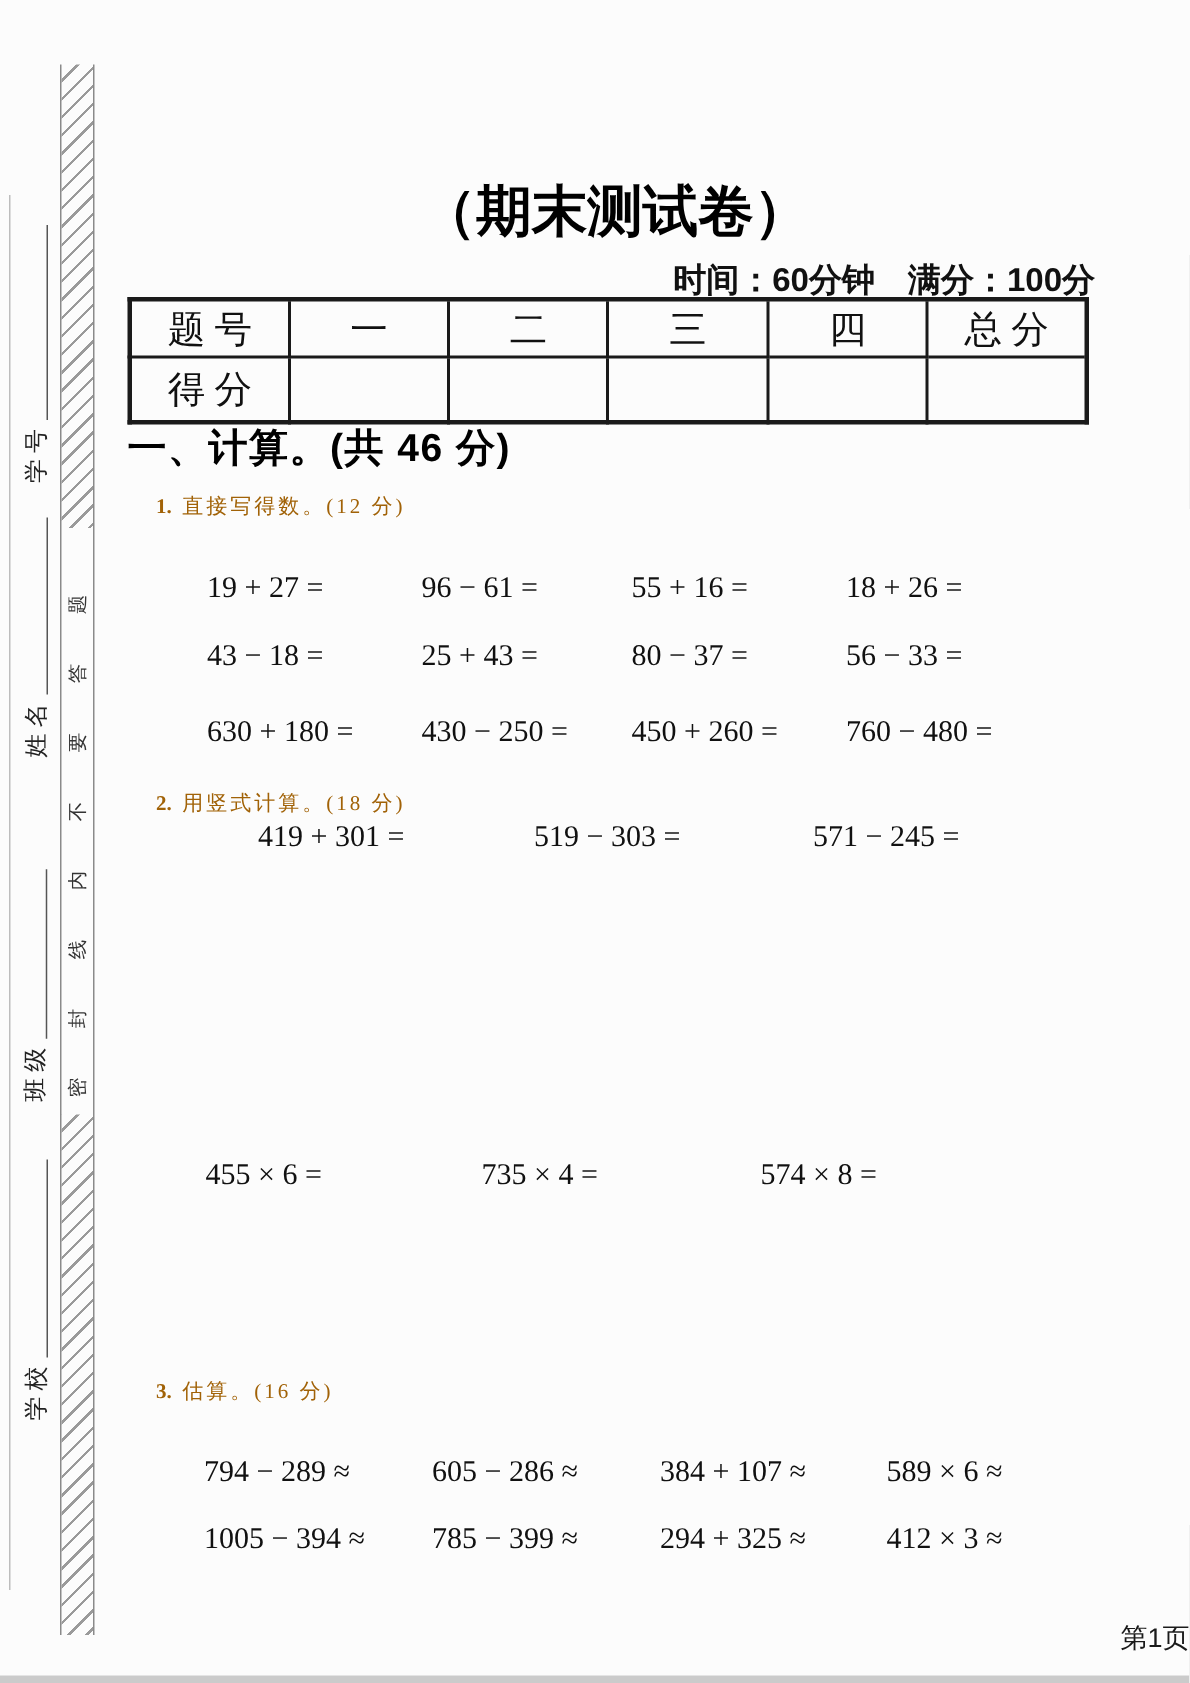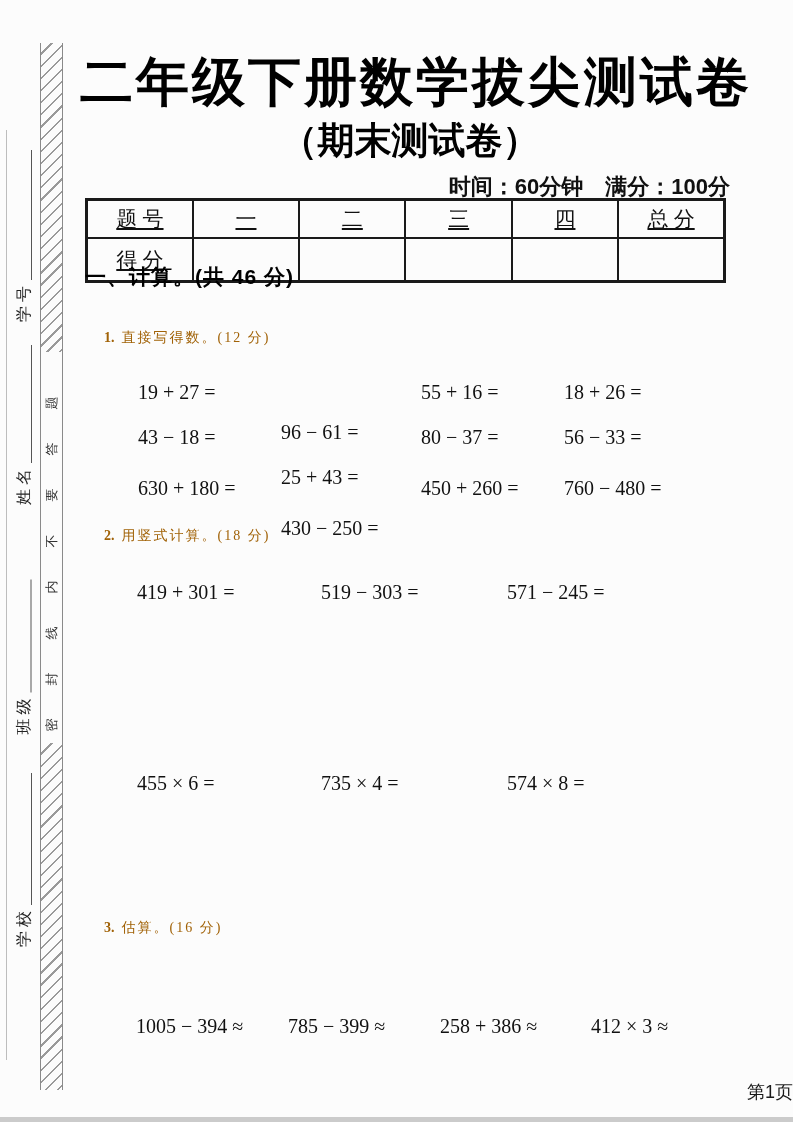--- a/index.html
+++ b/index.html
@@ -60,48 +60,48 @@
   .meta{
     position:absolute; left:380px; top:172px; width:350px; text-align:right;
     font-size:22px; font-weight:700; color:#111;
     font-family:"Liberation Sans","DejaVu Sans",sans-serif;
   }
 
   
   .score-table{
     position:absolute; left:85px; top:198px; width:641px;
     border-collapse:collapse; table-layout:fixed;
-    font-size:21px; color:#111;text-decoration:underline;
+    font-size:25px; color:#111;
   }
   .score-table td{
     border:2px solid #1a1a1a; text-align:center; vertical-align:middle;
     padding:0;
   }
   .score-table{border:3px solid #1a1a1a;}
   .score-table tr.hdr td{height:36px;}
   .score-table tr.scr td{height:41px;}
 
   
   .main-heading{
-    position:absolute; left:85px; top:263px; font-size:21px; font-weight:800;
+    position:absolute; left:85px; top:281px; font-size:26px; font-weight:800;
     color:#000; font-family:"Liberation Sans","DejaVu Sans",sans-serif; letter-spacing:1px;
   }
   .subq{
     position:absolute; left:104px; font-size:14px; color:#a16207; letter-spacing:2px;
   }
   .subq b{letter-spacing:0; margin-right:7px;}
   .q1t{top:329px;} .q2t{top:527px;} .q3t{top:919px;}
 
   
   .eqrow{position:absolute; left:0; width:735px; height:28px; font-size:20px; line-height:28px; color:#111;}
   .eq{position:absolute; white-space:nowrap;}
   .r11{top:378px;} .r12{top:423px;} .r13{top:474px;}
-  .r21{top:578px;} .r22{top:769px;}
+  .r21{top:544px;margin-left:35px;} .r22{top:769px;}
   .r31{top:967px;} .r32{top:1012px;}
-  .a1{left:138px;} .a2{left:281px;margin-top:40px;} .a3{left:421px;} .a4{left:564px;}
+  .a1{left:138px;} .a2{left:281px;} .a3{left:421px;} .a4{left:564px;}
   .b1{left:137px;} .b2{left:321px;} .b3{left:507px;}
   .c1{left:136px;} .c2{left:288px;} .c3{left:440px;} .c4{left:591px;}
 
   .footer{
     position:absolute; left:0; top:1080px; width:100%; text-align:right;
     font-size:18px; color:#1a1a1a;
     font-family:"Liberation Sans","DejaVu Sans",sans-serif;
   }
 </style>
 </head>
@@ -129,21 +129,20 @@
   </div>
   <div class="sfield f-banji">
     <span>班级</span>
       <span class="fline"></span>
   </div>
   <div class="sfield f-xuexiao">
     <span>学校</span>
       <span class="fline"></span>
   </div>
 
-  <h1 class="title">二年级下册数学拔尖测试卷</h1>
   <h2 class="subtitle">（期末测试卷）</h2>
   <div class="meta">时间：60分钟　满分：100分</div>
 
   <table class="score-table">
     <tbody>
       <tr class="hdr">
         <td>题 号</td>
         <td>一</td>
         <td>二</td>
         <td>三</td>
@@ -195,23 +194,29 @@
   </div>
   <div class="eqrow r22">
     <span class="eq b1">455 × 6 =</span>
     <span class="eq b2">735 × 4 =</span>
     <span class="eq b3">574 × 8 =</span>
   </div>
 
   <div class="subq q3t">
     <b>3.</b><span>估算。(16 分)</span>
   </div>
+  <div class="eqrow r31">
+    <span class="eq c1">794 − 289 ≈</span>
+    <span class="eq c2">605 − 286 ≈</span>
+    <span class="eq c3">384 + 107 ≈</span>
+    <span class="eq c4">589 × 6 ≈</span>
+  </div>
   <div class="eqrow r32">
     <span class="eq c1">1005 − 394 ≈</span>
     <span class="eq c2">785 − 399 ≈</span>
-    <span class="eq c3">258 + 386 ≈</span>
+    <span class="eq c3">294 + 325 ≈</span>
     <span class="eq c4">412 × 3 ≈</span>
   </div>
 
   <div class="footer">第1页</div>
 
   <div class="bottom-edge"></div>
 </div>
 
 </body></html>

